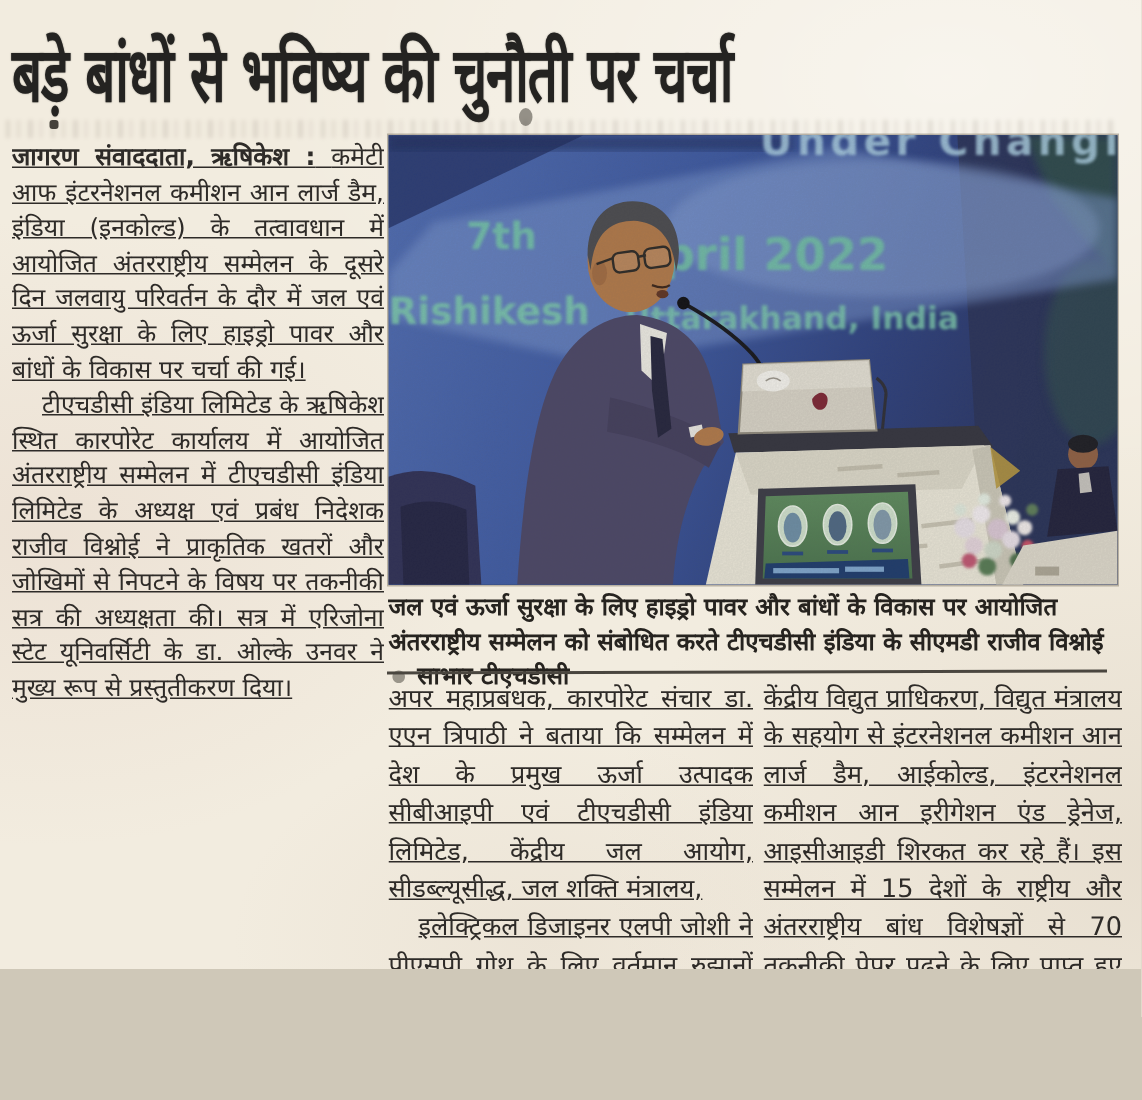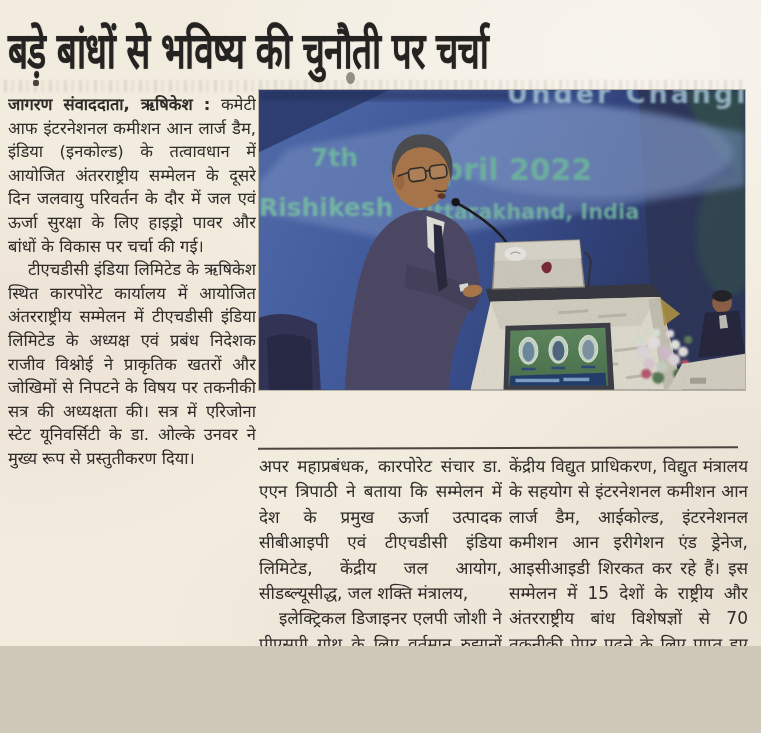--- a/index.html
+++ b/index.html
@@ -22,21 +22,21 @@
   }
   .ghost-strip{
     position:absolute;top:80px;left:4px;width:738px;height:12px;opacity:.45;
     background:repeating-linear-gradient(90deg,
       rgba(122,112,100,.38) 0 3px, transparent 3px 7px,
       rgba(122,112,100,.22) 7px 10px, transparent 10px 15px);
     filter:blur(1.3px);
   }
   .speck{position:absolute;background:#46423b;border-radius:2px;}
   .col{ text-align:justify; }
-  .col p{margin:0;padding:0;}
+  .col p{margin:0;padding:0;text-decoration:underline;}
   .col p + p{text-indent:20px;}
   .col-left{position:absolute;left:8px;top:93px;width:248px;height:640px;
     font-size:16.5px;line-height:23.6px;overflow:hidden;}
   .dateline{font-weight:bold;}
   .photo-wrap{position:absolute;left:259px;top:90px;width:486px;height:300px;
     outline:1px solid rgba(118,108,92,.45);background:#31487f;}
   .photo-wrap svg{display:block;}
   .caption{position:absolute;left:259px;top:393px;width:494px;
     font-size:16px;font-weight:bold;line-height:23px;color:#26231f;}
   .credit-bullet{color:#9a958a;font-size:11px;vertical-align:2px;padding:0 2px;}
@@ -209,20 +209,25 @@
 
       <g>
         <polygon points="424,274 487,264 487,300 410,300" fill="#ddd8ca"></polygon>
         <rect x="432" y="288" width="16" height="6" fill="#97917f" opacity="0.7"></rect>
       </g>
 
       <rect width="487" height="300" filter="url(#grain)" opacity="0.12"></rect>
     </svg>
   </div>
 
+  <div class="caption">
+    <span>जल एवं ऊर्जा सुरक्षा के लिए हाइड्रो पावर और बांधों के विकास पर आयोजित अंतरराष्ट्रीय सम्मेलन को संबोधित करते टीएचडीसी इंडिया के सीएमडी राजीव विश्नोई</span>
+    <span class="credit-bullet">●</span>
+    <span>साभार टीएचडीसी</span>
+  </div>
 
   <div class="rule"></div>
 
   <div class="col col-mid">
     <p>अपर महाप्रबंधक, कारपोरेट संचार डा. एएन त्रिपाठी ने बताया कि सम्मेलन में देश के प्रमुख ऊर्जा उत्पादक सीबीआइपी एवं टीएचडीसी इंडिया लिमिटेड, केंद्रीय जल आयोग, सीडब्ल्यूसीद्ध, जल शक्ति मंत्रालय,</p>
     <p>इलेक्ट्रिकल डिजाइनर एलपी जोशी ने पीएसपी ग्रोथ के लिए वर्तमान रुझानों और भविष्य की चुनौतियों और नीतियों पर एक तकनीकी पेपर प्रस्तुत किया।</p>
   </div>
 
   <div class="col col-right">
     <p>केंद्रीय विद्युत प्राधिकरण, विद्युत मंत्रालय के सहयोग से इंटरनेशनल कमीशन आन लार्ज डैम, आईकोल्ड, इंटरनेशनल कमीशन आन इरीगेशन एंड ड्रेनेज, आइसीआइडी शिरकत कर रहे हैं। इस सम्मेलन में 15 देशों के राष्ट्रीय और अंतरराष्ट्रीय बांध विशेषज्ञों से 70 तकनीकी पेपर पढ़ने के लिए प्राप्त हुए हैं। जिनमें से 42 पूरे सत्र और 06 तकनीकी सत्रों के दौरान प्रस्तुत किए गए हैं।</p>

